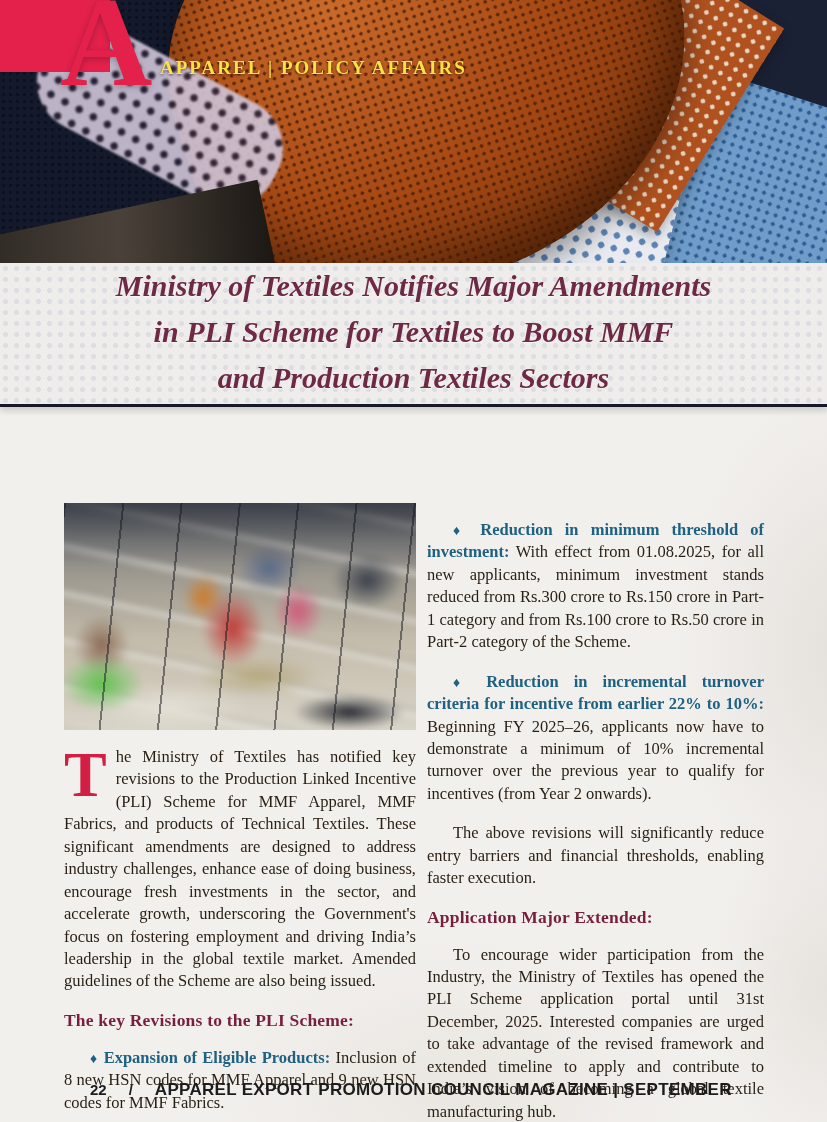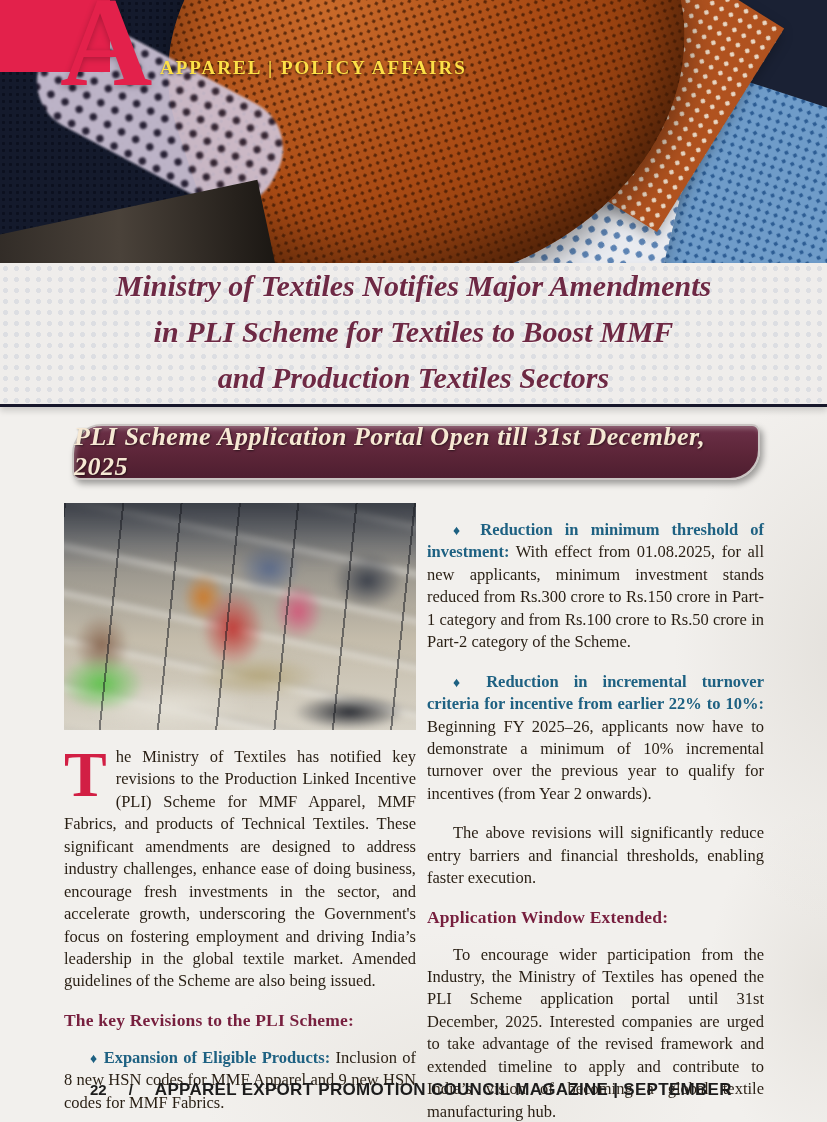--- a/index.html
+++ b/index.html
@@ -147,40 +147,37 @@
     <div class="logo-a">A</div>
     <div class="masthead-label">APPAREL | POLICY AFFAIRS</div>
   </div>
 
   <div class="title-band">
     <div class="title-line">Ministry of Textiles Notifies Major Amendments</div>
     <div class="title-line">in PLI Scheme for Textiles to Boost MMF</div>
     <div class="title-line">and Production Textiles Sectors</div>
   </div>
 
-  <div class="banner">
-    <div class="banner-text">PLI Scheme Application Portal Open till 31st December, 2025</div>
-  </div>
 
   <div class="col col-left">
     <div class="factory-photo">
       <div class="blur-layer"></div>
       <div class="bars"></div>
     </div>
     <p class="body"><span class="dropcap">T</span><span>he Ministry of Textiles has notified key revisions to the Production Linked Incentive (PLI) Scheme for MMF Apparel, MMF Fabrics, and products of Technical Textiles. These significant amendments are designed to address industry challenges, enhance ease of doing business, encourage fresh investments in the sector, and accelerate growth, underscoring the Government's focus on fostering employment and driving India’s leadership in the global textile market.  Amended guidelines of the Scheme are also being issued.</span></p>
     <h3 class="maroon">The key Revisions to the PLI Scheme:</h3>
     <p class="body indent"><span class="diamond">♦</span> <span class="lead">Expansion of Eligible Products:</span><span> Inclusion of 8 new HSN codes for MMF Apparel and 9 new HSN codes for MMF Fabrics.</span></p>
 
   </div>
 
   <div class="col col-right">
     <p class="body indent"><span class="diamond">♦</span> <span class="lead">Reduction in minimum threshold of investment:</span><span> With effect from 01.08.2025, for all new applicants, minimum investment stands reduced from Rs.300 crore to Rs.150 crore in Part-1 category and from Rs.100 crore to Rs.50 crore in Part-2 category of the Scheme.</span></p>
     <p class="body indent"><span class="diamond">♦</span> <span class="lead">Reduction in incremental turnover criteria for incentive from earlier 22% to 10%:</span><span> Beginning FY 2025–26, applicants now have to demonstrate a minimum of 10% incremental turnover over the previous year to qualify for incentives (from Year 2 onwards).</span></p>
     <p class="body indent">The above revisions will significantly reduce entry barriers and financial thresholds, enabling faster execution.</p>
-    <h3 class="maroon tight">Application Window Extended:</h3>
+    <h3 class="maroon tight">Application Major Extended:</h3>
     <p class="body indent">To encourage wider participation from the Industry, the Ministry of Textiles has opened the PLI Scheme application portal until 31st December, 2025. Interested companies are urged to take advantage of the revised framework and extended timeline to apply and contribute to India’s vision of becoming a global textile manufacturing hub.</p>
     <div class="swatch-photo">
       <div class="blur-layer"></div>
       <div class="folds"></div>
     </div>
   </div>
 
   <div class="footer">
     <span class="page-num">22</span>
     <span class="page-num">/</span>

